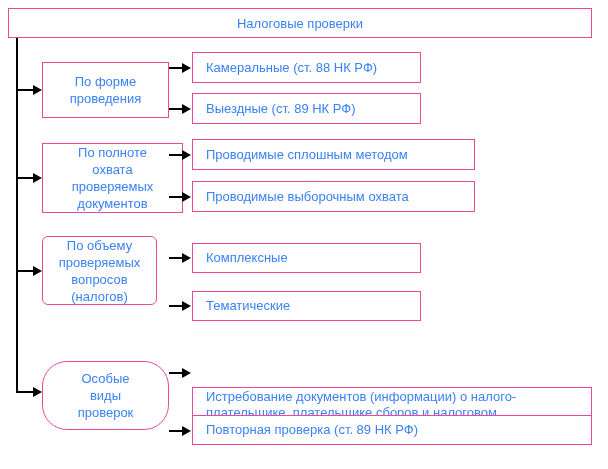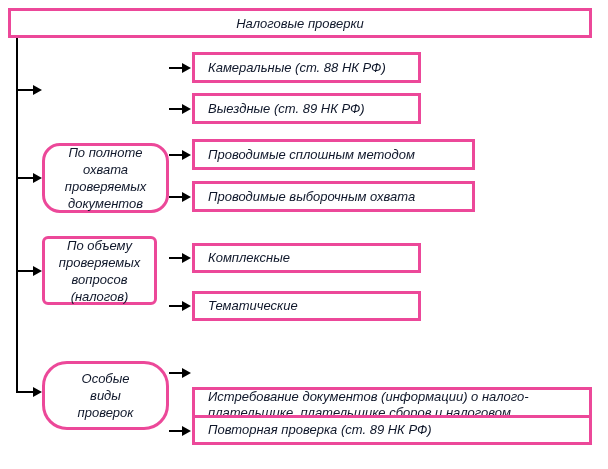--- a/index.html
+++ b/index.html
@@ -12,28 +12,27 @@
     width: 608px;
     height: 469px;
     background: #ffffff;
     font-family: "Liberation Sans", "DejaVu Sans", sans-serif;
     color: #000000;
     overflow: hidden;
   }
   .box {
     position: absolute;
     box-sizing: border-box;
-    border: 3px solid #ec4899;
+    border: 1px solid #ec4899;
     background: #ffffff;
     display: flex;
     align-items: center;
     line-height: 16px;
     font-size: 13px;
-    color: #0f172a;
-    font-style: italic;
+    color: #3b82f6;
   }
   .box.center {
     justify-content: center;
     text-align: center;
     line-height: 17px;
   }
   .box.left {
     justify-content: flex-start;
     text-align: left;
     padding-left: 13px;
@@ -84,39 +83,43 @@
 
   <div class="box center" id="header-box">
     <span class="txt">Налоговые проверки</span>
   </div>
 
   <div class="spine" id="trunk-vertical"></div>
 
   <div class="hline" style="left:18px; top:89px; width:15px;"></div>
   <div class="arrow" style="left:33px; top:85px;"></div>
 
+  <div class="box center" style="left:42px; top:62px; width:127px; height:56px;">
+    <span class="txt">По форме
+проведения</span>
+  </div>
 
   <div class="hline" style="left:169px; top:67px; width:14px;"></div>
   <div class="arrow" style="left:182px; top:63px;"></div>
 
   <div class="hline" style="left:169px; top:108px; width:14px;"></div>
   <div class="arrow" style="left:182px; top:104px;"></div>
 
   <div class="box left" style="left:192px; top:52px; width:229px; height:31px;">
     <span class="txt">Камеральные (ст. 88 НК РФ)</span>
   </div>
 
   <div class="box left" style="left:192px; top:93px; width:229px; height:31px;">
     <span class="txt">Выездные (ст. 89 НК РФ)</span>
   </div>
 
   <div class="hline" style="left:18px; top:177px; width:15px;"></div>
   <div class="arrow" style="left:33px; top:173px;"></div>
 
-  <div class="box center" style="left:42px; top:143px; width:127px; height:70px;border-radius:18px;">
+  <div class="box center" style="left:42px; top:143px; width:141px; height:70px;">
     <span class="txt">По полноте
 охвата
 проверяемых
 документов</span>
   </div>
 
   <div class="hline" style="left:169px; top:154px; width:14px;"></div>
   <div class="arrow" style="left:182px; top:150px;"></div>
 
   <div class="hline" style="left:169px; top:196px; width:14px;"></div>

